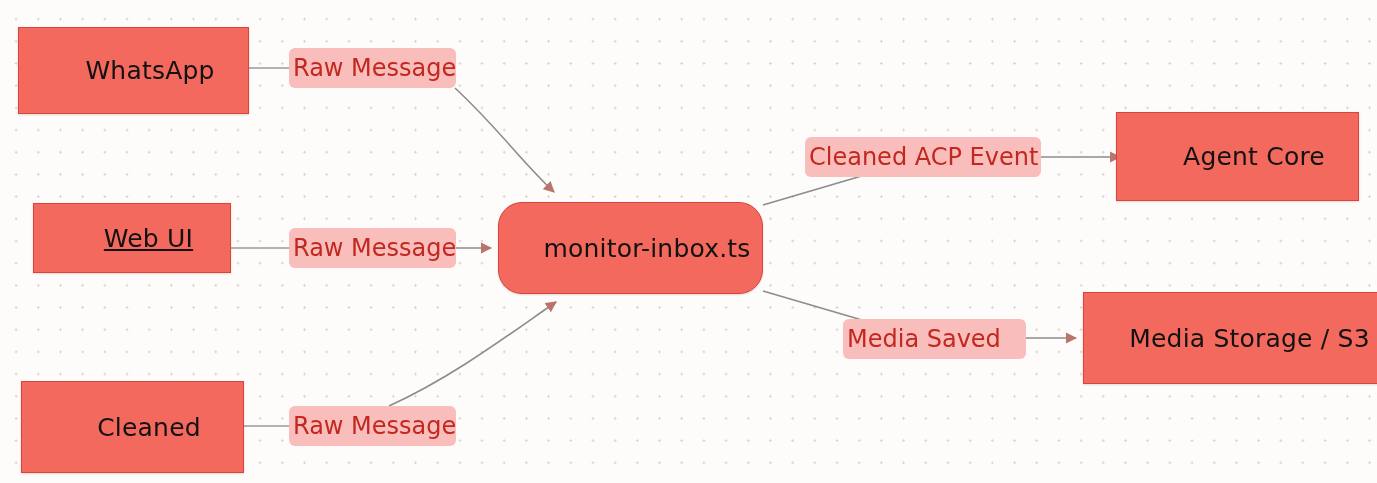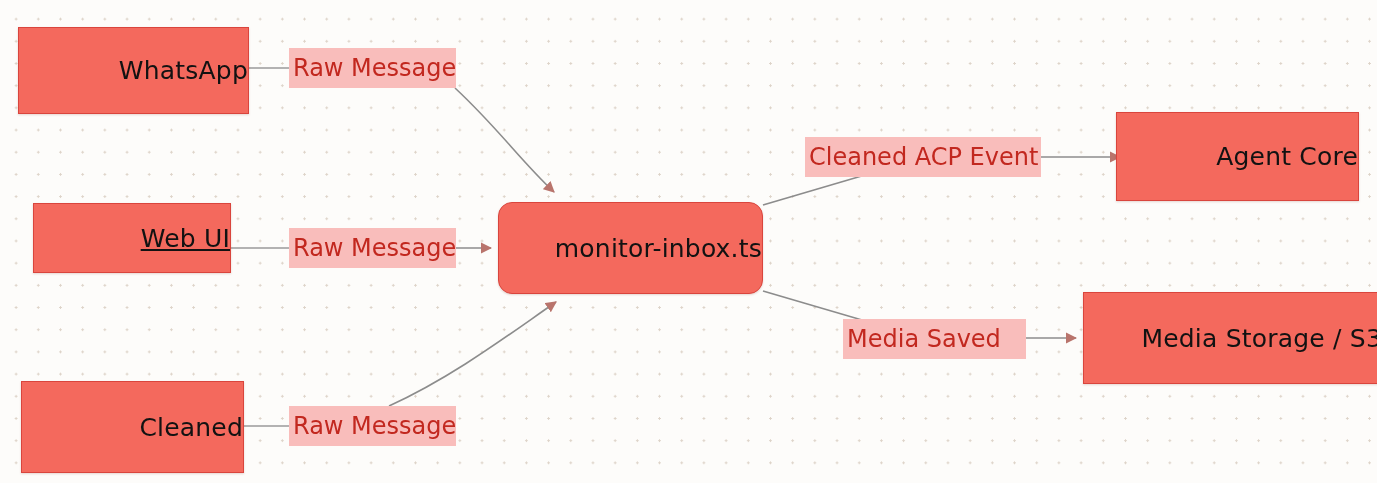--- a/index.html
+++ b/index.html
@@ -27,21 +27,21 @@
     height: 483px;
     pointer-events: none;
   }
   .node {
     position: absolute;
     box-sizing: border-box;
     background: #f4695d;
     border: 1.6px solid #d9453d;
     display: flex;
     align-items: center;
-    justify-content: flex-end;
+    justify-content: center;
     color: #121212;
     font-size: 25px;
     letter-spacing: 0.2px;
     box-shadow: 0 1px 2px rgba(120,40,30,0.18);
     z-index: 2;
     padding-left: 33px;
   }
   .node.rounded {
     border-radius: 14px;
   }
@@ -55,20 +55,21 @@
     background: #f9bdbb;
     color: #c2281f;
     font-size: 24px;
     line-height: 1;
     display: flex;
     align-items: center;
     justify-content: flex-start;
     padding: 5px 4px 6px 4px;
     white-space: nowrap;
     z-index: 3;
+    border-radius: 6px;
   }
 </style>
 </head>
 <body>
 
 <div id="canvas">
 
   <svg id="edges" viewBox="0 0 1377 483" width="1377" height="483">
     <defs>
       <marker id="arrow" viewBox="0 0 10 10" refX="9" refY="5" markerWidth="7" markerHeight="7" orient="auto-start-reverse">
@@ -102,21 +103,21 @@
   </div>
 
   <div class="node" style="left:33px; top:203px; width:198px; height:70px;text-decoration:underline;">
     <span class="node-label">Web UI</span>
   </div>
 
   <div class="node" style="left:21px; top:381px; width:223px; height:92px;">
     <span class="node-label">Cleaned</span>
   </div>
 
-  <div class="node rounded" style="left:498px; top:202px; width:265px; height:92px;">
+  <div class="node rounded" style="left:498px; top:202px; width:265px; height:92px;border-radius:24px;">
     <span class="node-label">monitor-inbox.ts</span>
   </div>
 
   <div class="node" style="left:1116px; top:112px; width:243px; height:89px;">
     <span class="node-label">Agent Core</span>
   </div>
 
   <div class="node" style="left:1083px; top:292px; width:300px; height:92px;">
     <span class="node-label">Media Storage / S3</span>
   </div>

